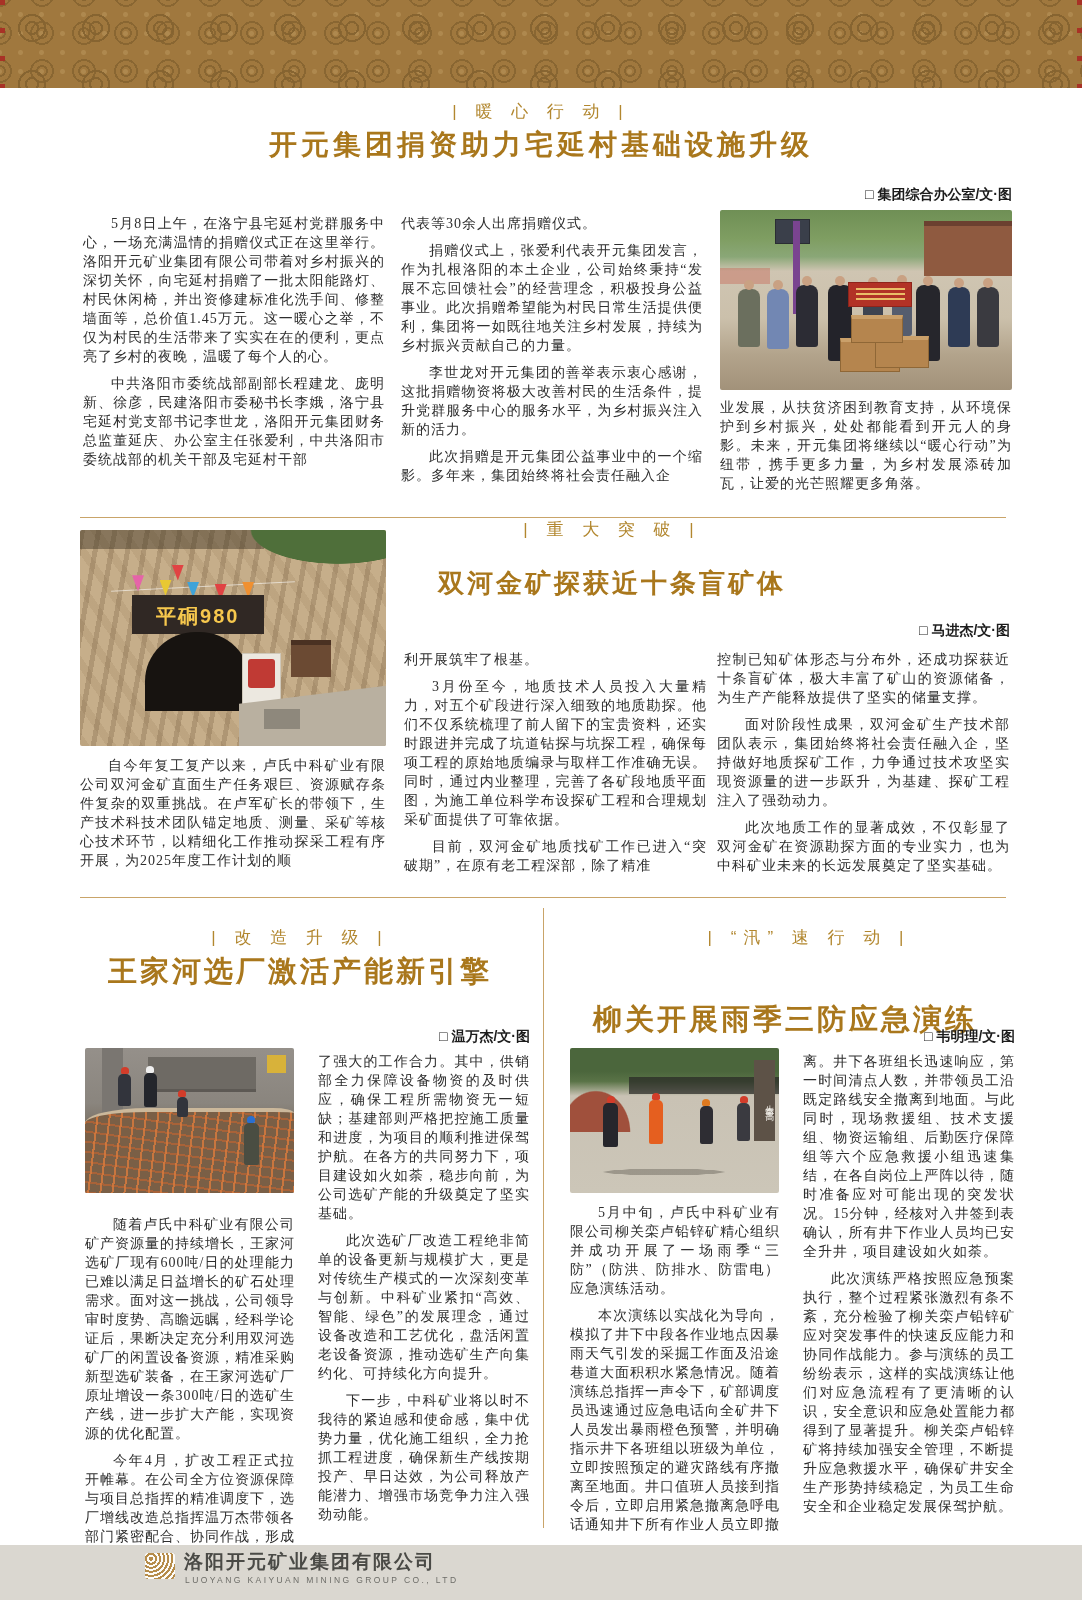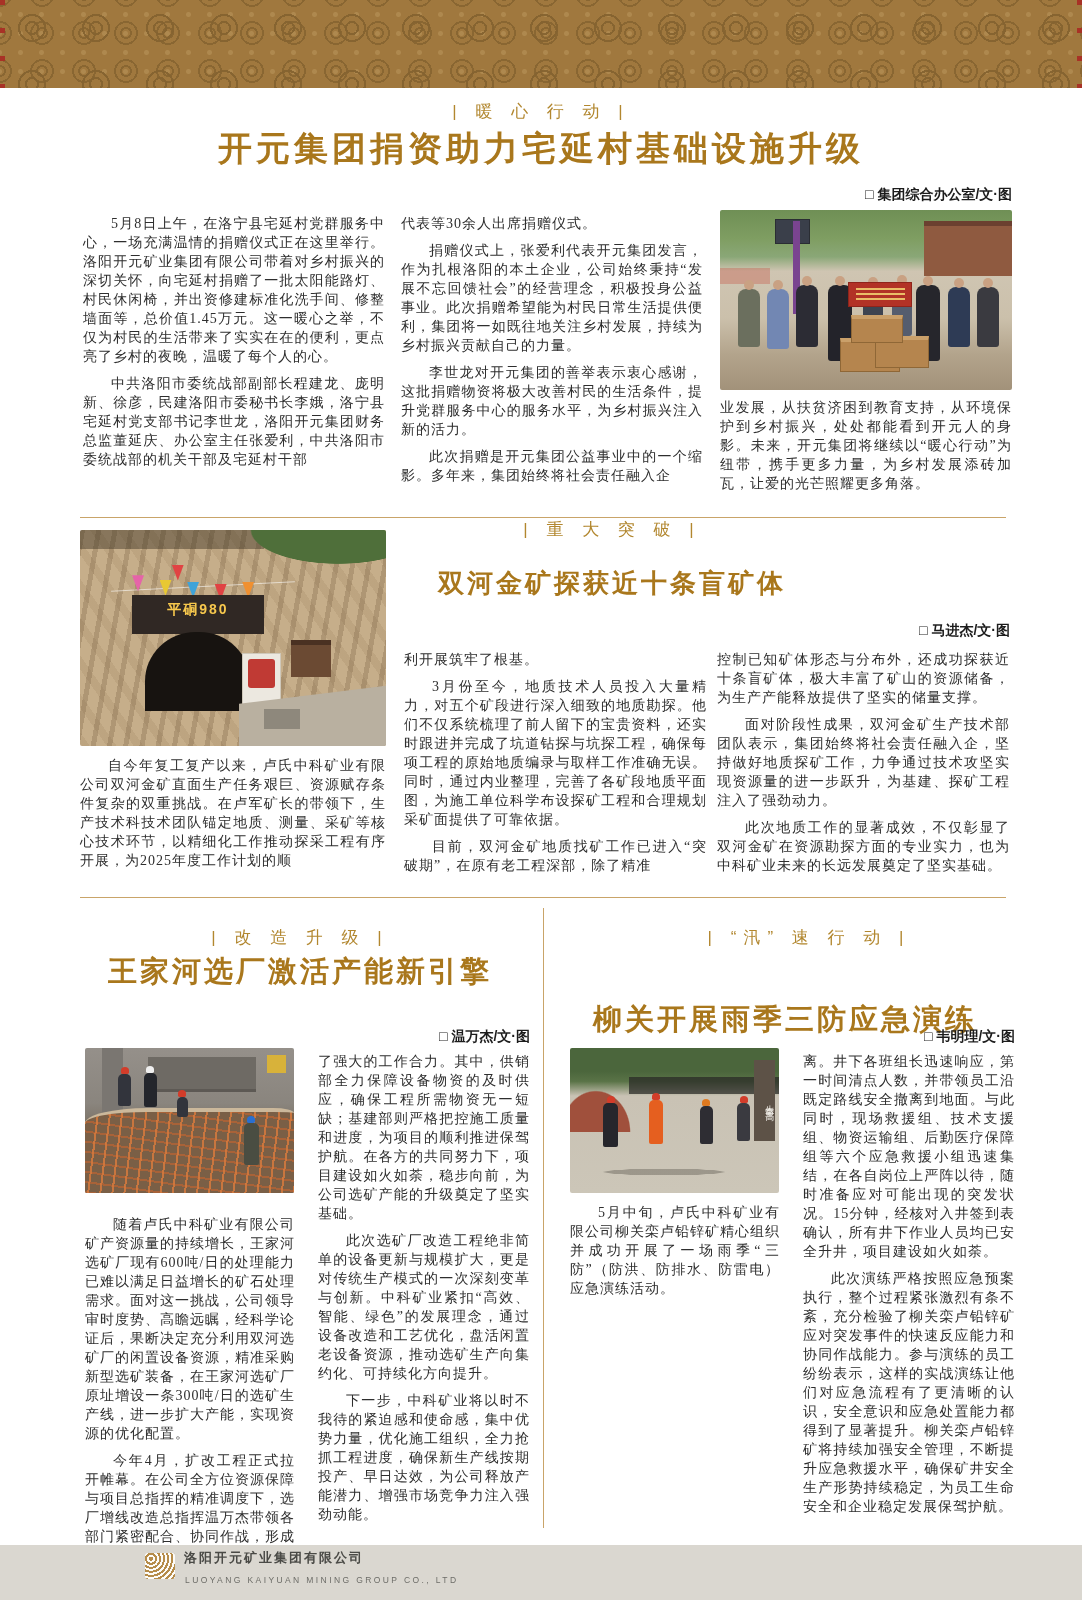--- a/index.html
+++ b/index.html
@@ -19,21 +19,21 @@
   .band-mark.left{left:0;} .band-mark.right{right:0;}
 
   
   .kicker{position:absolute;font-family:"Liberation Sans","DejaVu Sans",sans-serif;
           color:#b2872f;font-size:17px;letter-spacing:7px;text-align:center;}
   .title{position:absolute;margin:0;color:#a9771c;font-weight:bold;text-align:center;}
   .byline{position:absolute;font-family:"Liberation Sans","DejaVu Sans",sans-serif;
           font-weight:bold;color:#1c1c1c;font-size:14px;text-align:right;}
 
   .k1{top:100px;left:0;width:1082px;}
-  .t1{top:126px;left:0;width:1082px;font-size:34px;letter-spacing:4px;}
+  .t1{top:126px;left:0;width:1082px;font-size:28px;letter-spacing:4px;}
   .by1{top:186px;left:720px;width:292px;}
 
   .k2{top:518px;left:386px;width:452px;}
   .t2{top:566px;left:386px;width:452px;font-size:26px;letter-spacing:3px;}
   .by2{top:622px;left:717px;width:293px;}
 
   .k3{top:926px;left:60px;width:480px;}
   .t3{top:952px;left:60px;width:480px;font-size:29px;letter-spacing:3px;}
   .by3{top:1028px;left:318px;width:212px;}
 
@@ -83,21 +83,21 @@
     background-image:
       repeating-linear-gradient(100deg, rgba(120,95,65,.30) 0 5px, rgba(0,0,0,0) 5px 16px),
       repeating-linear-gradient(55deg, rgba(168,142,106,.30) 0 8px, rgba(0,0,0,0) 8px 22px);}
   .ph2-green{position:absolute;right:0;top:0;width:52%;height:20%;
     background:radial-gradient(ellipse at 70% 0%, #4f6f3a 0 55%, rgba(79,111,58,0) 56%);}
   .ph2-wall{position:absolute;left:0;top:0;width:60%;height:9%;background:rgba(60,50,35,.45);}
   .ph2-line{position:absolute;left:10%;top:26%;width:60%;height:1px;background:rgba(250,250,250,.6);transform:rotate(-3deg);}
   .flag{position:absolute;width:12px;height:16px;clip-path:polygon(0 0,100% 0,50% 100%);}
   .ph2-tunnel{position:absolute;left:17%;bottom:16%;width:43%;height:54%;}
   .ph2-lintel{position:absolute;left:0;top:0;width:100%;height:34%;background:#302824;
-    color:#f7c84d;font-weight:bold;font-size:14px;letter-spacing:2px;text-align:center;line-height:2.1;
+    color:#f7c84d;font-weight:bold;font-size:20px;letter-spacing:2px;text-align:center;line-height:2.1;
     font-family:"Liberation Sans",sans-serif;}
   .ph2-hole{position:absolute;left:10%;bottom:0;width:80%;height:68%;background:#171310;
     border-radius:48% 48% 0 0 / 62% 62% 0 0;}
   .ph2-poster{position:absolute;left:53%;bottom:18%;width:12%;height:24%;background:#ece8e0;border:1px solid #cfc8ba;}
   .ph2-poster i{position:absolute;left:12%;top:10%;right:12%;height:55%;display:block;background:#c03a34;border-radius:3px;}
   .ph2-shrine{position:absolute;left:69%;bottom:32%;width:13%;height:15%;background:#6b4a33;border-top:5px solid #4a3122;}
   .ph2-path{position:absolute;right:-4%;bottom:-6%;width:52%;height:30%;background:#b9b0a0;transform:skewY(-7deg);}
   .ph2-step{position:absolute;left:60%;bottom:8%;width:12%;height:9%;background:#8e887c;}
 
   .ph3{left:85px;top:1048px;width:209px;height:145px;
@@ -124,21 +124,21 @@
     font-family:"Liberation Sans",sans-serif;}
   .ph4-shadow{position:absolute;left:10%;bottom:12%;width:70%;height:5%;
     background:radial-gradient(ellipse, rgba(110,105,95,.5) 0 55%, rgba(0,0,0,0) 60%);}
 
   
   .footer{position:absolute;left:0;top:1545px;width:1082px;height:55px;background:#dad7d0;}
   .logo-mark{position:absolute;left:145px;top:8px;width:30px;height:26px;border-radius:3px;
     background-color:#a87f3f;
     background-image:repeating-radial-gradient(circle at 20% 22%, #b68c4a 0 2px, #fdfcf9 2px 4px);}
   .co-cn{position:absolute;left:184px;top:4px;font-family:"Liberation Sans","DejaVu Sans",sans-serif;
-    font-weight:bold;font-size:13px;letter-spacing:2px;color:#4a4a46;}
+    font-weight:bold;font-size:19px;letter-spacing:2px;color:#4a4a46;}
   .co-en{position:absolute;left:185px;top:30px;font-family:"Liberation Sans","DejaVu Sans",sans-serif;
     font-size:8.5px;letter-spacing:2.4px;color:#6d6d68;}
 </style>
 </head>
 <body>
 
 <div class="page">
 
   <div class="band">
     <div class="band-mark left"></div>
@@ -273,20 +273,21 @@
       <div class="ph4-sign"><span>生命至高</span></div>
       <div class="ph4-shadow"></div>
       <span class="wk" style="left:16%;top:38%;width:15px;height:44px;background:#26262c;--hm:#d23c2a;"></span>
       <span class="wk" style="left:38%;top:36%;width:14px;height:44px;background:#e55f1f;--hm:#d23c2a;"></span>
       <span class="wk" style="left:62%;top:40%;width:13px;height:38px;background:#2e2d33;--hm:#e07a20;"></span>
       <span class="wk" style="left:80%;top:38%;width:13px;height:38px;background:#3a3a40;--hm:#d23c2a;"></span>
     </div>
 
     <div class="col c4a">
       <p>5月中旬，卢氏中科矿业有限公司柳关栾卢铅锌矿精心组织并成功开展了一场雨季“三防”（防洪、防排水、防雷电）应急演练活动。</p>
+      <p>本次演练以实战化为导向，模拟了井下中段各作业地点因暴雨天气引发的采掘工作面及沿途巷道大面积积水紧急情况。随着演练总指挥一声令下，矿部调度员迅速通过应急电话向全矿井下人员发出暴雨橙色预警，并明确指示井下各班组以班级为单位，立即按照预定的避灾路线有序撤离至地面。井口值班人员接到指令后，立即启用紧急撤离急呼电话通知井下所有作业人员立即撤</p>
     </div>
     <div class="col c4b">
       <p class="cont">离。井下各班组长迅速响应，第一时间清点人数，并带领员工沿既定路线安全撤离到地面。与此同时，现场救援组、技术支援组、物资运输组、后勤医疗保障组等六个应急救援小组迅速集结，在各自岗位上严阵以待，随时准备应对可能出现的突发状况。15分钟，经核对入井签到表确认，所有井下作业人员均已安全升井，项目建设如火如荼。</p>
       <p>此次演练严格按照应急预案执行，整个过程紧张激烈有条不紊，充分检验了柳关栾卢铅锌矿应对突发事件的快速反应能力和协同作战能力。参与演练的员工纷纷表示，这样的实战演练让他们对应急流程有了更清晰的认识，安全意识和应急处置能力都得到了显著提升。柳关栾卢铅锌矿将持续加强安全管理，不断提升应急救援水平，确保矿井安全生产形势持续稳定，为员工生命安全和企业稳定发展保驾护航。</p>
     </div>
   </section>
 
   <div class="footer">
     <div class="logo-mark"></div>
     <div class="co-cn">洛阳开元矿业集团有限公司</div>

